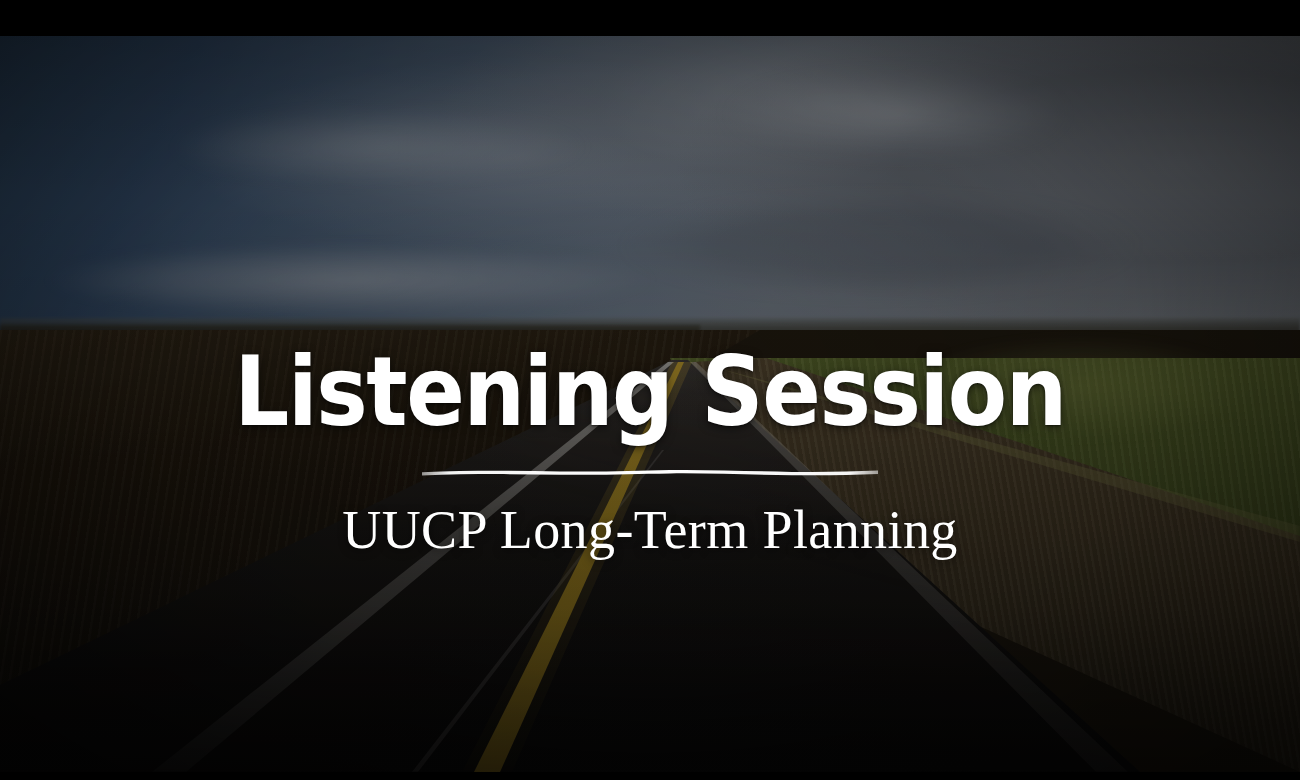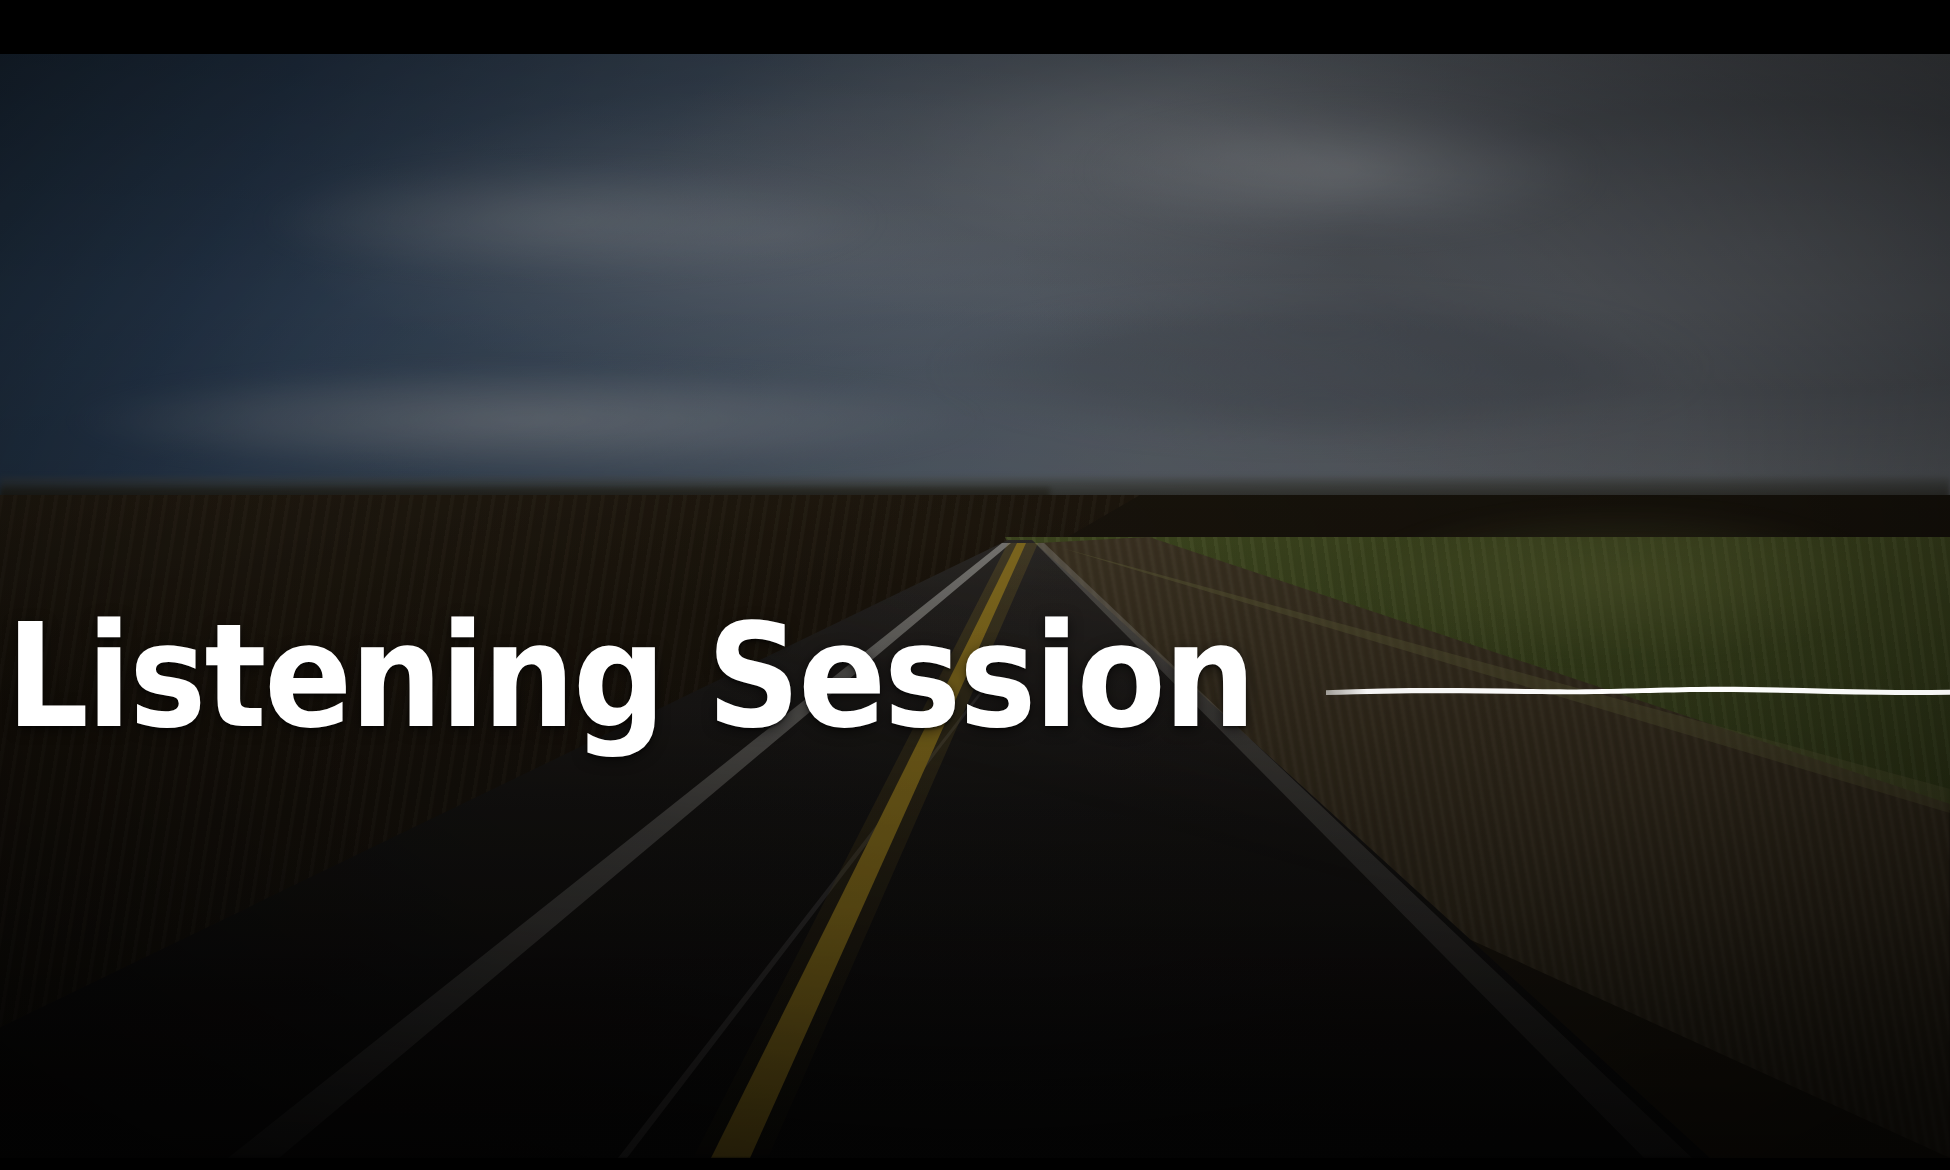--- a/index.html
+++ b/index.html
@@ -277,20 +277,21 @@
 
   
   #title-block {
     position: absolute;
     left: 0;
     top: 36px;
     width: 1300px;
     height: 736px;
     z-index: 40;
     display: flex;
+    flex-direction: column;
     align-items: center;
     justify-content: center;
     padding-top: 96px;
     box-sizing: border-box;
     text-align: center;
   }
 
   .slide-title {
     margin: 0;
     font-family: "DejaVu Sans", sans-serif;
@@ -376,17 +377,18 @@
           </linearGradient>
         </defs>
         <path d="M2,10.2 C52,8.0 96,8.6 140,9.4 C186,10.2 214,8.4 250,8.0
                  C292,7.5 330,9.3 372,9.9 C404,10.4 432,9.6 458,8.6
                  L458,12.0 C432,13.0 404,13.6 372,13.2
                  C330,12.7 292,11.0 250,11.4 C214,11.8 186,13.4 140,12.7
                  C96,12.0 52,11.6 2,13.4 Z" fill="url(#strokeFade)"></path>
       </svg>
     </span>
 
+    <h2 class="slide-subtitle">UUCP Long-Term Planning</h2>
   </div>
 
   <div class="letterbox top"></div>
   <div class="letterbox bottom"></div>
 </div>
 
 </body></html>

